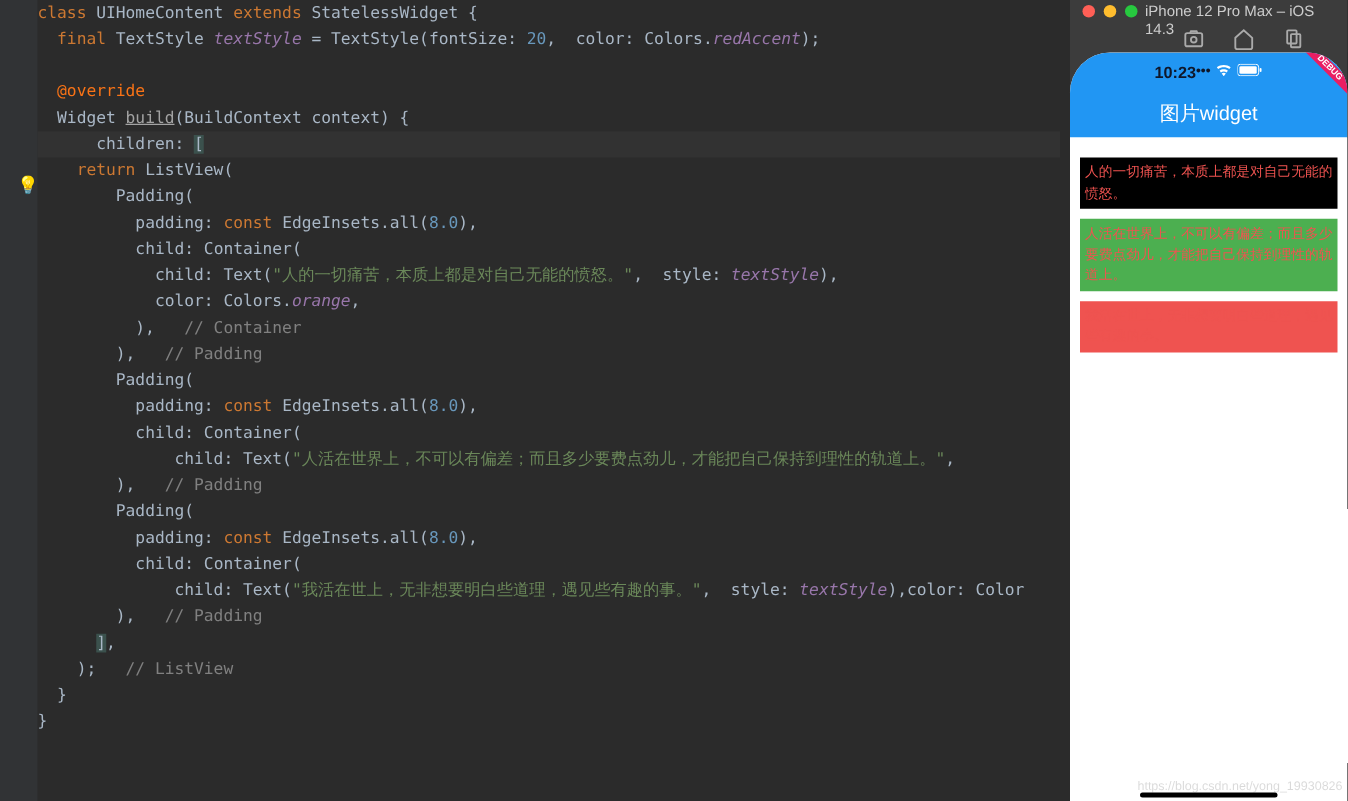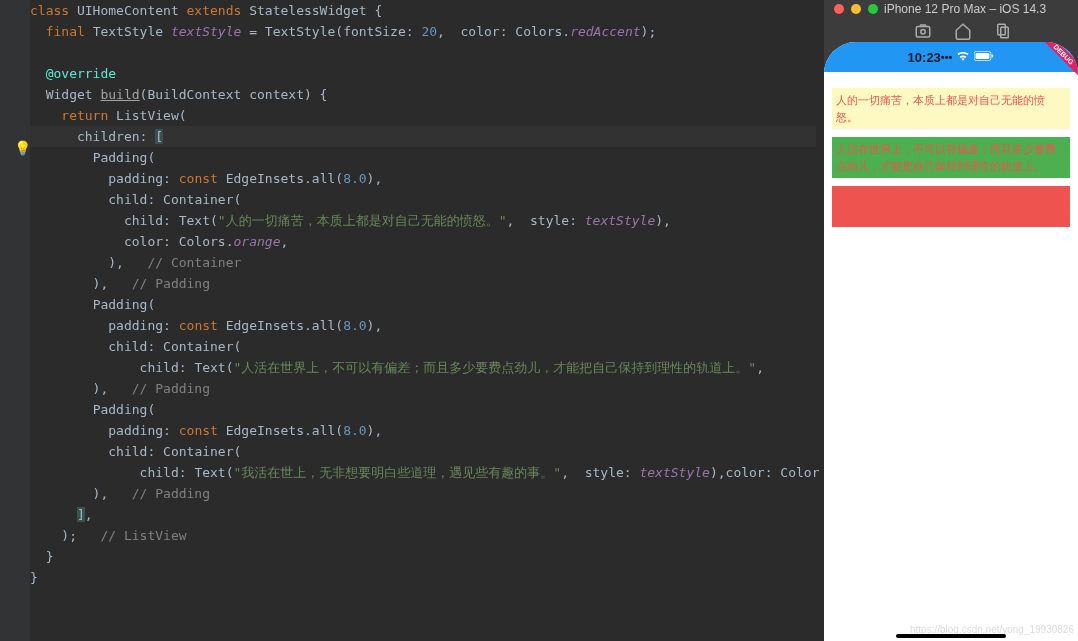--- a/index.html
+++ b/index.html
@@ -40,27 +40,27 @@
       font-size: 14px;
     }
     .line { white-space: pre; }
     .line.hl { background: #323232; }
     .kw { color: #cc7832; }
     .type { color: #a9b7c6; }
     .method { color: #a3a3a3; text-decoration: underline; }
     .num { color: #6897bb; }
     .str { color: #6a8759; }
     .comment { color: #808080; }
-    .ann { color: #5eead4; }
+    .ann { color: #f97316; }
     .purple { color: #9876aa; font-style: italic; }
     .brk-hl { background: #3b514d; }
 
     
     .simulator {
-      width: 254px;
+      width: 222px;
       background: #3c3c3c;
       display: flex;
       flex-direction: column;
       position: relative;
     }
     .sim-header {
       height: 42px;
       background: #3c3c3c;
       position: relative;
       display: flex;
@@ -139,21 +139,21 @@
       background: #fff;
     }
     .text-block {
       margin: 8px;
       padding: 4px;
       font-size: 11px;
       font-family: sans-serif;
       color: #ef5350;
       line-height: 1.5;
     }
-    .block-orange { background: #fef9c3; margin-top: 16px; }
+    .block-orange { background: #000000; margin-top: 16px; }
     .block-green { background: #4caf50; }
     .block-red { background: #ef5350; color: rgba(239,83,80,0.6); }
     .watermark {
       position: absolute;
       bottom: 6px;
       right: 4px;
       color: rgba(0,0,0,0.15);
       font-size: 10px;
       font-family: sans-serif;
     }
@@ -173,22 +173,22 @@
 
 <div class="editor">
   <div class="gutter"></div>
   <span class="bulb">💡</span>
   <div class="editor-content">
     <div class="line"><span class="kw">class</span> <span class="type">UIHomeContent</span> <span class="kw">extends</span> <span class="type">StatelessWidget</span> {</div>
     <div class="line">  <span class="kw">final</span> <span class="type">TextStyle</span> <span class="purple">textStyle</span><span> = </span><span class="type">TextStyle</span>(<span>fontSize: </span><span class="num">20</span>,  <span>color: </span><span>Colors.</span><span class="purple">redAccent</span>);</div>
     <div class="line"> </div>
     <div class="line">  <span class="ann">@override</span></div>
     <div class="line">  <span class="type">Widget</span> <span class="method">build</span>(<span class="type">BuildContext</span> <span>context</span>) {</div>
+    <div class="line hl">      <span>children: </span><span class="brk-hl">[</span></div>
     <div class="line">    <span class="kw">return</span> <span class="type">ListView</span>(</div>
-    <div class="line hl">      <span>children: </span><span class="brk-hl">[</span></div>
     <div class="line">        <span class="type">Padding</span>(</div>
     <div class="line">          <span>padding: </span><span class="kw">const</span> <span class="type">EdgeInsets</span><span>.all(</span><span class="num">8.0</span>),</div>
     <div class="line">          <span>child: </span><span class="type">Container</span>(</div>
     <div class="line">            <span>child: </span><span class="type">Text</span>(<span class="str">"人的一切痛苦，本质上都是对自己无能的愤怒。"</span>,  <span>style: </span><span class="purple">textStyle</span>),</div>
     <div class="line">            <span>color: </span><span>Colors.</span><span class="purple">orange</span>,</div>
     <div class="line">          ),   <span class="comment">// Container</span></div>
     <div class="line">        ),   <span class="comment">// Padding</span></div>
     <div class="line">        <span class="type">Padding</span>(</div>
     <div class="line">          <span>padding: </span><span class="kw">const</span> <span class="type">EdgeInsets</span><span>.all(</span><span class="num">8.0</span>),</div>
     <div class="line">          <span>child: </span><span class="type">Container</span>(</div>
@@ -248,20 +248,23 @@
         </span>
         <span>
           <svg width="20" height="10" viewBox="0 0 26 12" fill="none">
               <rect x="0" y="0" width="22" height="12" rx="3" stroke="#fff" stroke-width="1"></rect>
               <rect x="2" y="2" width="18" height="8" rx="1.5" fill="#fff"></rect>
               <rect x="23" y="4" width="2" height="4" rx="1" fill="#fff"></rect>
             </svg>
         </span>
       </div>
     </div>
+    <div class="app-bar">
+      <span>图片widget</span>
+    </div>
     <div class="content-area">
       <div class="text-block block-orange">人的一切痛苦，本质上都是对自己无能的愤怒。</div>
       <div class="text-block block-green">人活在世界上，不可以有偏差；而且多少要费点劲儿，才能把自己保持到理性的轨道上。</div>
       <div class="text-block block-red">我活在世上，无非想要明白些道理，遇见些有趣的事。</div>
     </div>
     <div class="watermark">https://blog.csdn.net/yong_19930826</div>
     <div class="home-indicator"></div>
   </div>
 </div>
 

